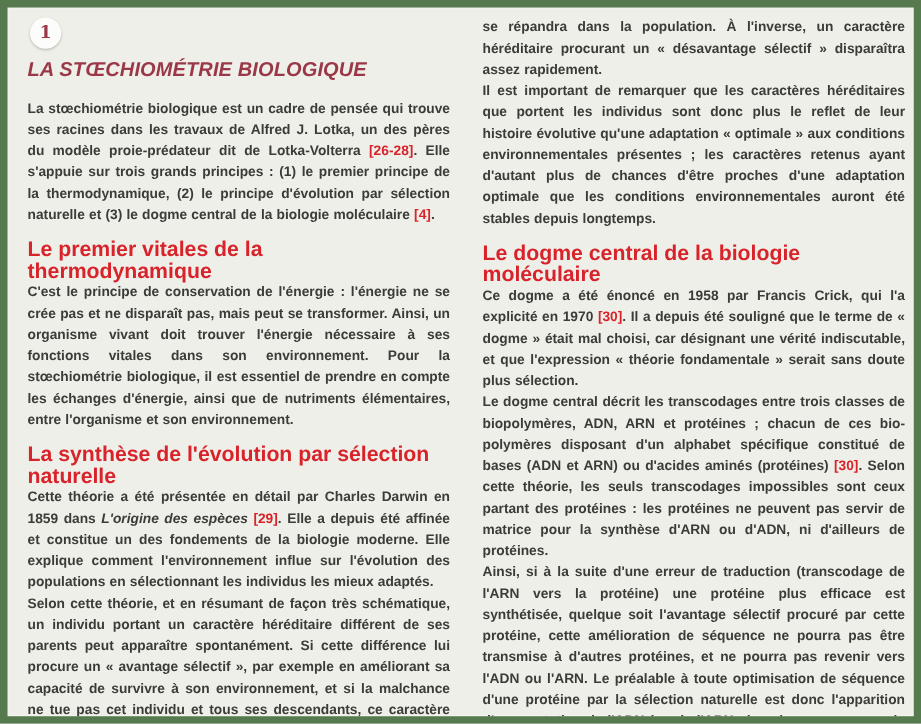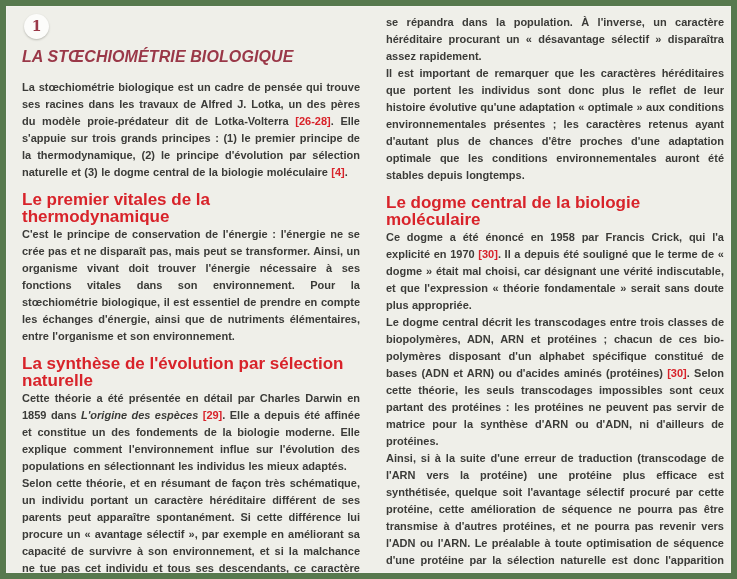--- a/index.html
+++ b/index.html
@@ -86,19 +86,19 @@
           <h2 class="sec-heading">La synthèse de l'évolution par sélection naturelle</h2>
           <p class="para"><span>Cette théorie a été présentée en détail par Charles Darwin en 1859 dans </span><span class="italic">L'origine des espèces</span><span> </span><span class="cite">[29]</span><span>. Elle a depuis été affinée et constitue un des fondements de la biologie moderne. Elle explique comment l'environnement influe sur l'évolution des populations en sélectionnant les individus les mieux adaptés.</span></p>
           <p class="para"><span>Selon cette théorie, et en résumant de façon très schématique, un individu portant un caractère héréditaire différent de ses parents peut apparaître spontanément. Si cette différence lui procure un « avantage sélectif », par exemple en améliorant sa capacité de survivre à son environnement, et si la malchance ne tue pas cet individu et tous ses descendants, ce caractère héréditaire</span></p>
         </div>
     </div>
     <div class="col">
       <div>
           <p class="para"><span>se répandra dans la population. À l'inverse, un caractère héréditaire procurant un « désavantage sélectif » disparaîtra assez rapidement.</span></p>
           <p class="para"><span>Il est important de remarquer que les caractères héréditaires que portent les individus sont donc plus le reflet de leur histoire évolutive qu'une adaptation « optimale » aux conditions environnementales présentes ; les caractères retenus ayant d'autant plus de chances d'être proches d'une adaptation optimale que les conditions environnementales auront été stables depuis longtemps.</span></p>
           <h2 class="sec-heading">Le dogme central de la biologie moléculaire</h2>
-          <p class="para"><span>Ce dogme a été énoncé en 1958 par Francis Crick, qui l'a explicité en 1970 </span><span class="cite">[30]</span><span>. Il a depuis été souligné que le terme de « dogme » était mal choisi, car désignant une vérité indiscutable, et que l'expression « théorie fondamentale » serait sans doute plus appropriée.</span></p>
+          <p class="para"><span>Ce dogme a été énoncé en 1958 par Francis Crick, qui l'a explicité en 1970 </span><span class="cite">[30]</span><span>. Il a depuis été souligné que le terme de « dogme » était mal choisi, car désignant une vérité indiscutable, et que l'expression « théorie fondamentale » serait sans doute plus sélection.</span></p>
           <p class="para"><span>Le dogme central décrit les transcodages entre trois classes de biopolymères, ADN, ARN et protéines ; chacun de ces bio-polymères disposant d'un alphabet spécifique constitué de bases (ADN et ARN) ou d'acides aminés (protéines) </span><span class="cite">[30]</span><span>. Selon cette théorie, les seuls transcodages impossibles sont ceux partant des protéines : les protéines ne peuvent pas servir de matrice pour la synthèse d'ARN ou d'ADN, ni d'ailleurs de protéines.</span></p>
           <p class="para"><span>Ainsi, si à la suite d'une erreur de traduction (transcodage de l'ARN vers la protéine) une protéine plus efficace est synthétisée, quelque soit l'avantage sélectif procuré par cette protéine, cette amélioration de séquence ne pourra pas être transmise à d'autres protéines, et ne pourra pas revenir vers l'ADN ou l'ARN. Le préalable à toute optimisation de séquence d'une protéine par la sélection naturelle est donc l'apparition d'une mutation de l'ADN (ou de l'ARN, dans le cas par exemple d'un rétrovirus) codant cette protéine.</span></p>
         </div>
     </div>
   </div>
 </div>
 
 </body></html>

